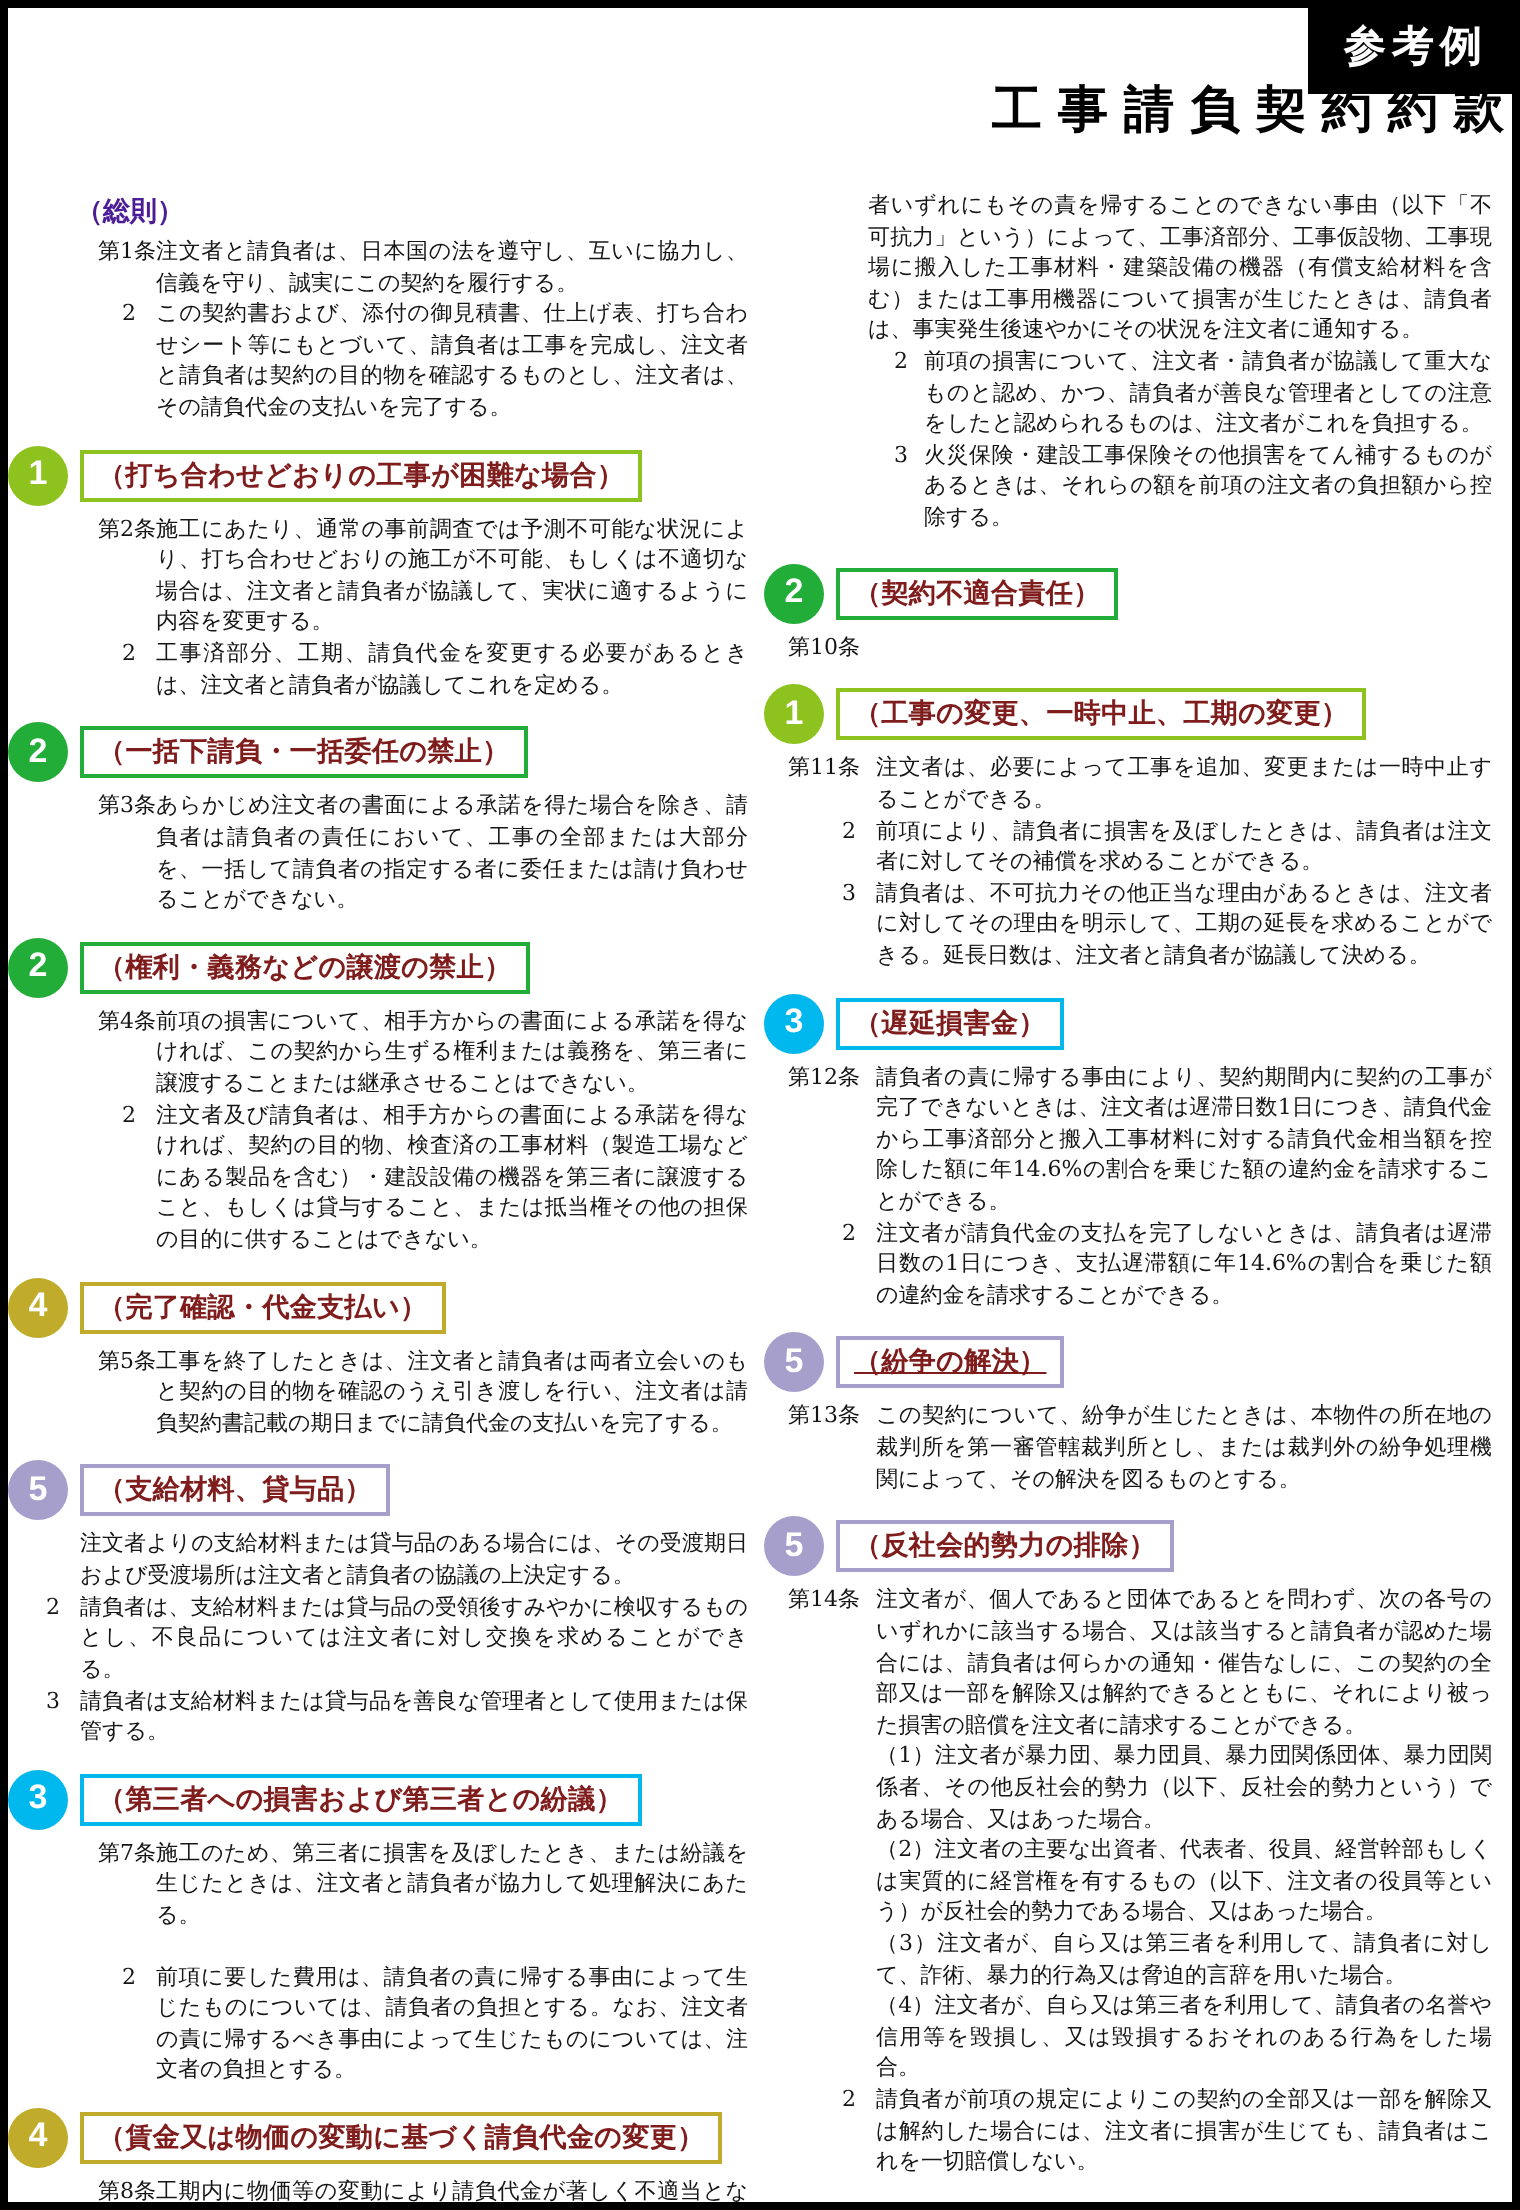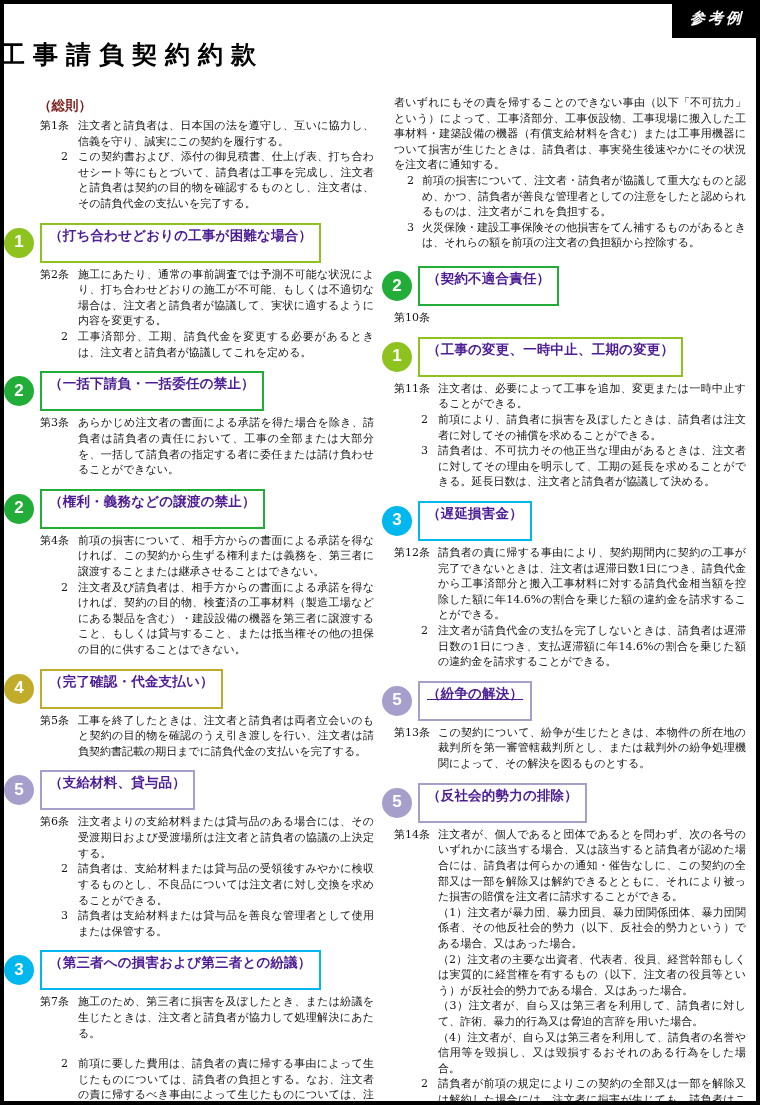--- a/index.html
+++ b/index.html
@@ -3,53 +3,53 @@
 <meta charset="utf-8">
 <style>
   html,body{margin:0;padding:0;}
   body{
     width:760px;height:1105px;background:#fff;position:relative;overflow:hidden;
     font-family:"DejaVu Serif","Liberation Serif",serif;color:#151515;
   }
   .frame{position:absolute;inset:0;border:4px solid #000;pointer-events:none;z-index:5;}
   .ref-badge{
     position:absolute;top:0;right:0;background:#000;color:#fff;z-index:6;
-    font-family:"Liberation Sans",sans-serif;font-weight:bold;font-size:15px;
-    letter-spacing:3px;padding:9px 16px 10px 18px;font-style:italic;
+    font-family:"Liberation Sans",sans-serif;font-weight:bold;font-size:21px;
+    letter-spacing:3px;padding:9px 16px 10px 18px;
   }
   h1.title{
-    margin:38px 0 0;text-align:left;font-family:"Liberation Sans",sans-serif;
+    margin:38px 0 0;text-align:right;font-family:"Liberation Sans",sans-serif;
     font-weight:600;font-size:25px;letter-spacing:8px;color:#000;
   }
   .columns{display:flex;gap:8px;padding:24px 14px 0 4px;box-sizing:border-box;}
   .col{box-sizing:border-box;}
   .col-left{width:370px;padding-left:36px;}
   .col-right{width:364px;padding-left:12px;}
   .section{margin-bottom:11px;}
-  .section.cont{margin-bottom:15px;}
+  .section.cont{margin-bottom:15px;margin-left:40px;}
   .plain-heading{
     font-family:"Liberation Sans",sans-serif;font-weight:bold;font-size:13.5px;
-    margin:2px 0 3px -2px;color:#7f1d1d;
+    margin:2px 0 3px -2px;color:#4c1d95;
   }
   .heading-row{display:flex;align-items:center;gap:6px;margin-bottom:4px;}
   .col-left .heading-row{margin-left:-36px;}
   .col-right .heading-row{margin-left:-12px;}
   .badge{
     width:30px;height:30px;border-radius:50%;flex:none;color:#fff;
     font-family:"Liberation Sans",sans-serif;font-weight:bold;font-size:17px;
     display:flex;align-items:center;justify-content:center;padding-bottom:1px;box-sizing:border-box;
   }
   .heading-box{
-    border:2.5px solid #888;background:#fff;color:#4c1d95;
+    border:2.5px solid #888;background:#fff;color:#7f1d1d;
     font-family:"Liberation Sans",sans-serif;font-weight:bold;font-size:13.5px;
-    padding:2px 7px 16px;letter-spacing:0.2px;white-space:nowrap;
+    padding:2px 7px 2px;letter-spacing:0.2px;white-space:nowrap;
   }
   .article{display:flex;font-size:11px;line-height:1.42;}
   .a-label{flex:none;white-space:nowrap;}
-  .col-left .a-label{width:38px;}
+  .col-left .a-label{width:38px;text-align:right;}
   .col-right .a-label{width:44px;}
   .a-body{flex:1;min-width:0;}
   .p-item{position:relative;text-align:justify;}
   .p-item .num{position:absolute;left:-17px;top:0;}
   .p-item.gap{margin-top:15px;}
   .article.no-label{display:block;}
   .article.no-label .a-body{margin:0;}
   .article.no-label .p-item.numbered{margin-left:28px;}
   .article.no-label .p-item .num{left:-15px;}
 </style>
@@ -121,21 +121,20 @@
             <div class="p-item"><span class="txt">工事を終了したときは、注文者と請負者は両者立会いのもと契約の目的物を確認のうえ引き渡しを行い、注文者は請負契約書記載の期日までに請負代金の支払いを完了する。</span></div>
           </div>
         </div>
       </div>
       <div class="section">
         <div class="heading-row">
           <div class="badge" style="background: rgb(167, 159, 203);">5</div>
           <div class="heading-box" style="border-color: rgb(167, 159, 203);">（支給材料、貸与品）</div>
         </div>
         <div class="article">
-          <div class="a-label">第6条</div>
           <div class="a-body">
             <div class="p-item"><span class="txt">注文者よりの支給材料または貸与品のある場合には、その受渡期日および受渡場所は注文者と請負者の協議の上決定する。</span></div>
             <div class="p-item numbered"><span class="num">2</span><span class="txt">請負者は、支給材料または貸与品の受領後すみやかに検収するものとし、不良品については注文者に対し交換を求めることができる。</span></div>
             <div class="p-item numbered"><span class="num">3</span><span class="txt">請負者は支給材料または貸与品を善良な管理者として使用または保管する。</span></div>
           </div>
         </div>
       </div>
       <div class="section">
         <div class="heading-row">
           <div class="badge" style="background: rgb(0, 183, 238);">3</div>

